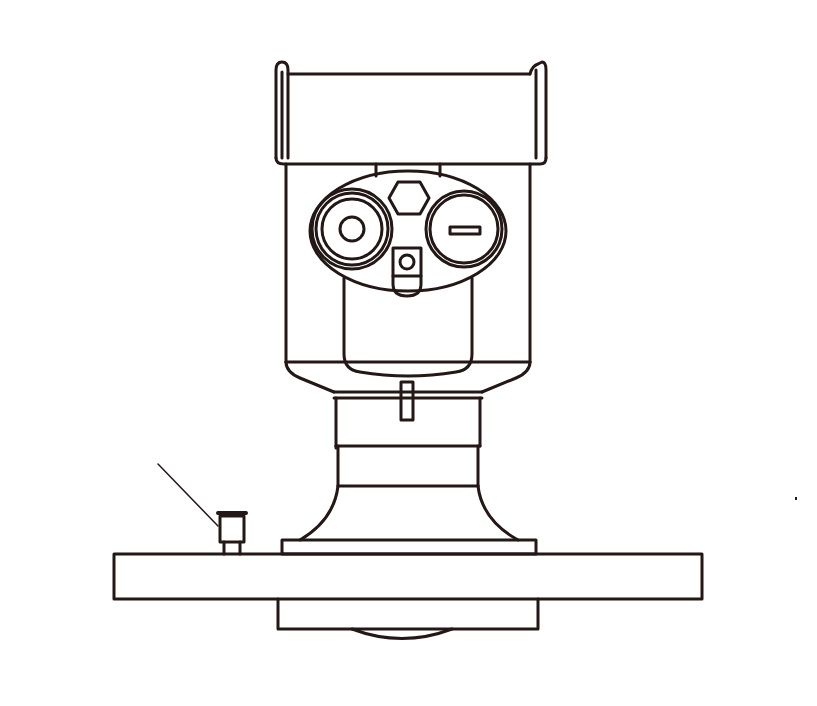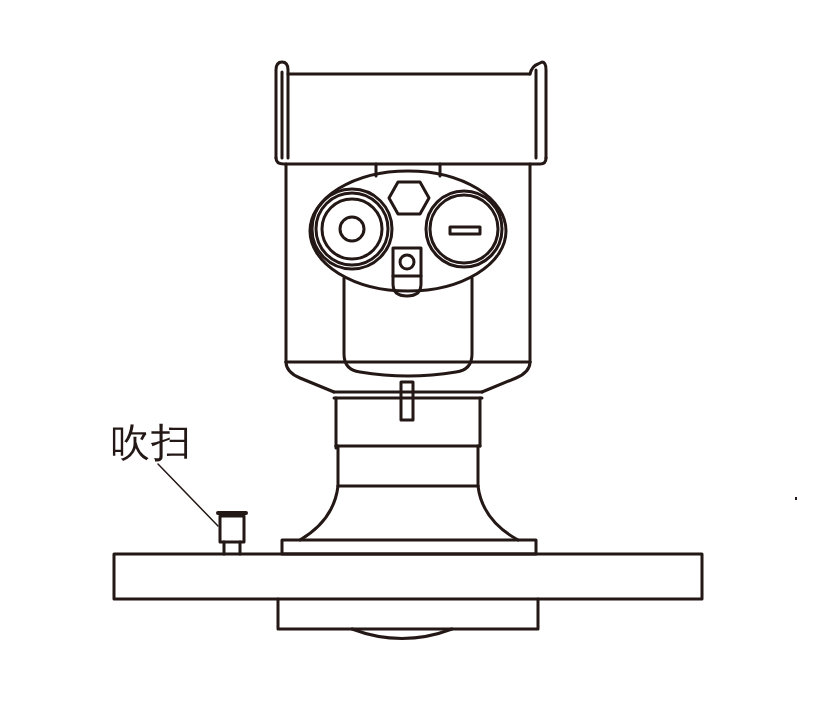--- a/index.html
+++ b/index.html
@@ -123,14 +123,13 @@
         <path d="M224 542 L224 554"></path>
         <path d="M240 542 L240 554"></path>
       </g>
 
       <path d="M158 464 L218 526" stroke-width="1.5"></path>
     </g>
 
     <rect x="795" y="497" width="2" height="3" fill="#231815"></rect>
   </svg>
 
-  <div class="label">吹扫</div>
 </div>
 
 </body></html>

